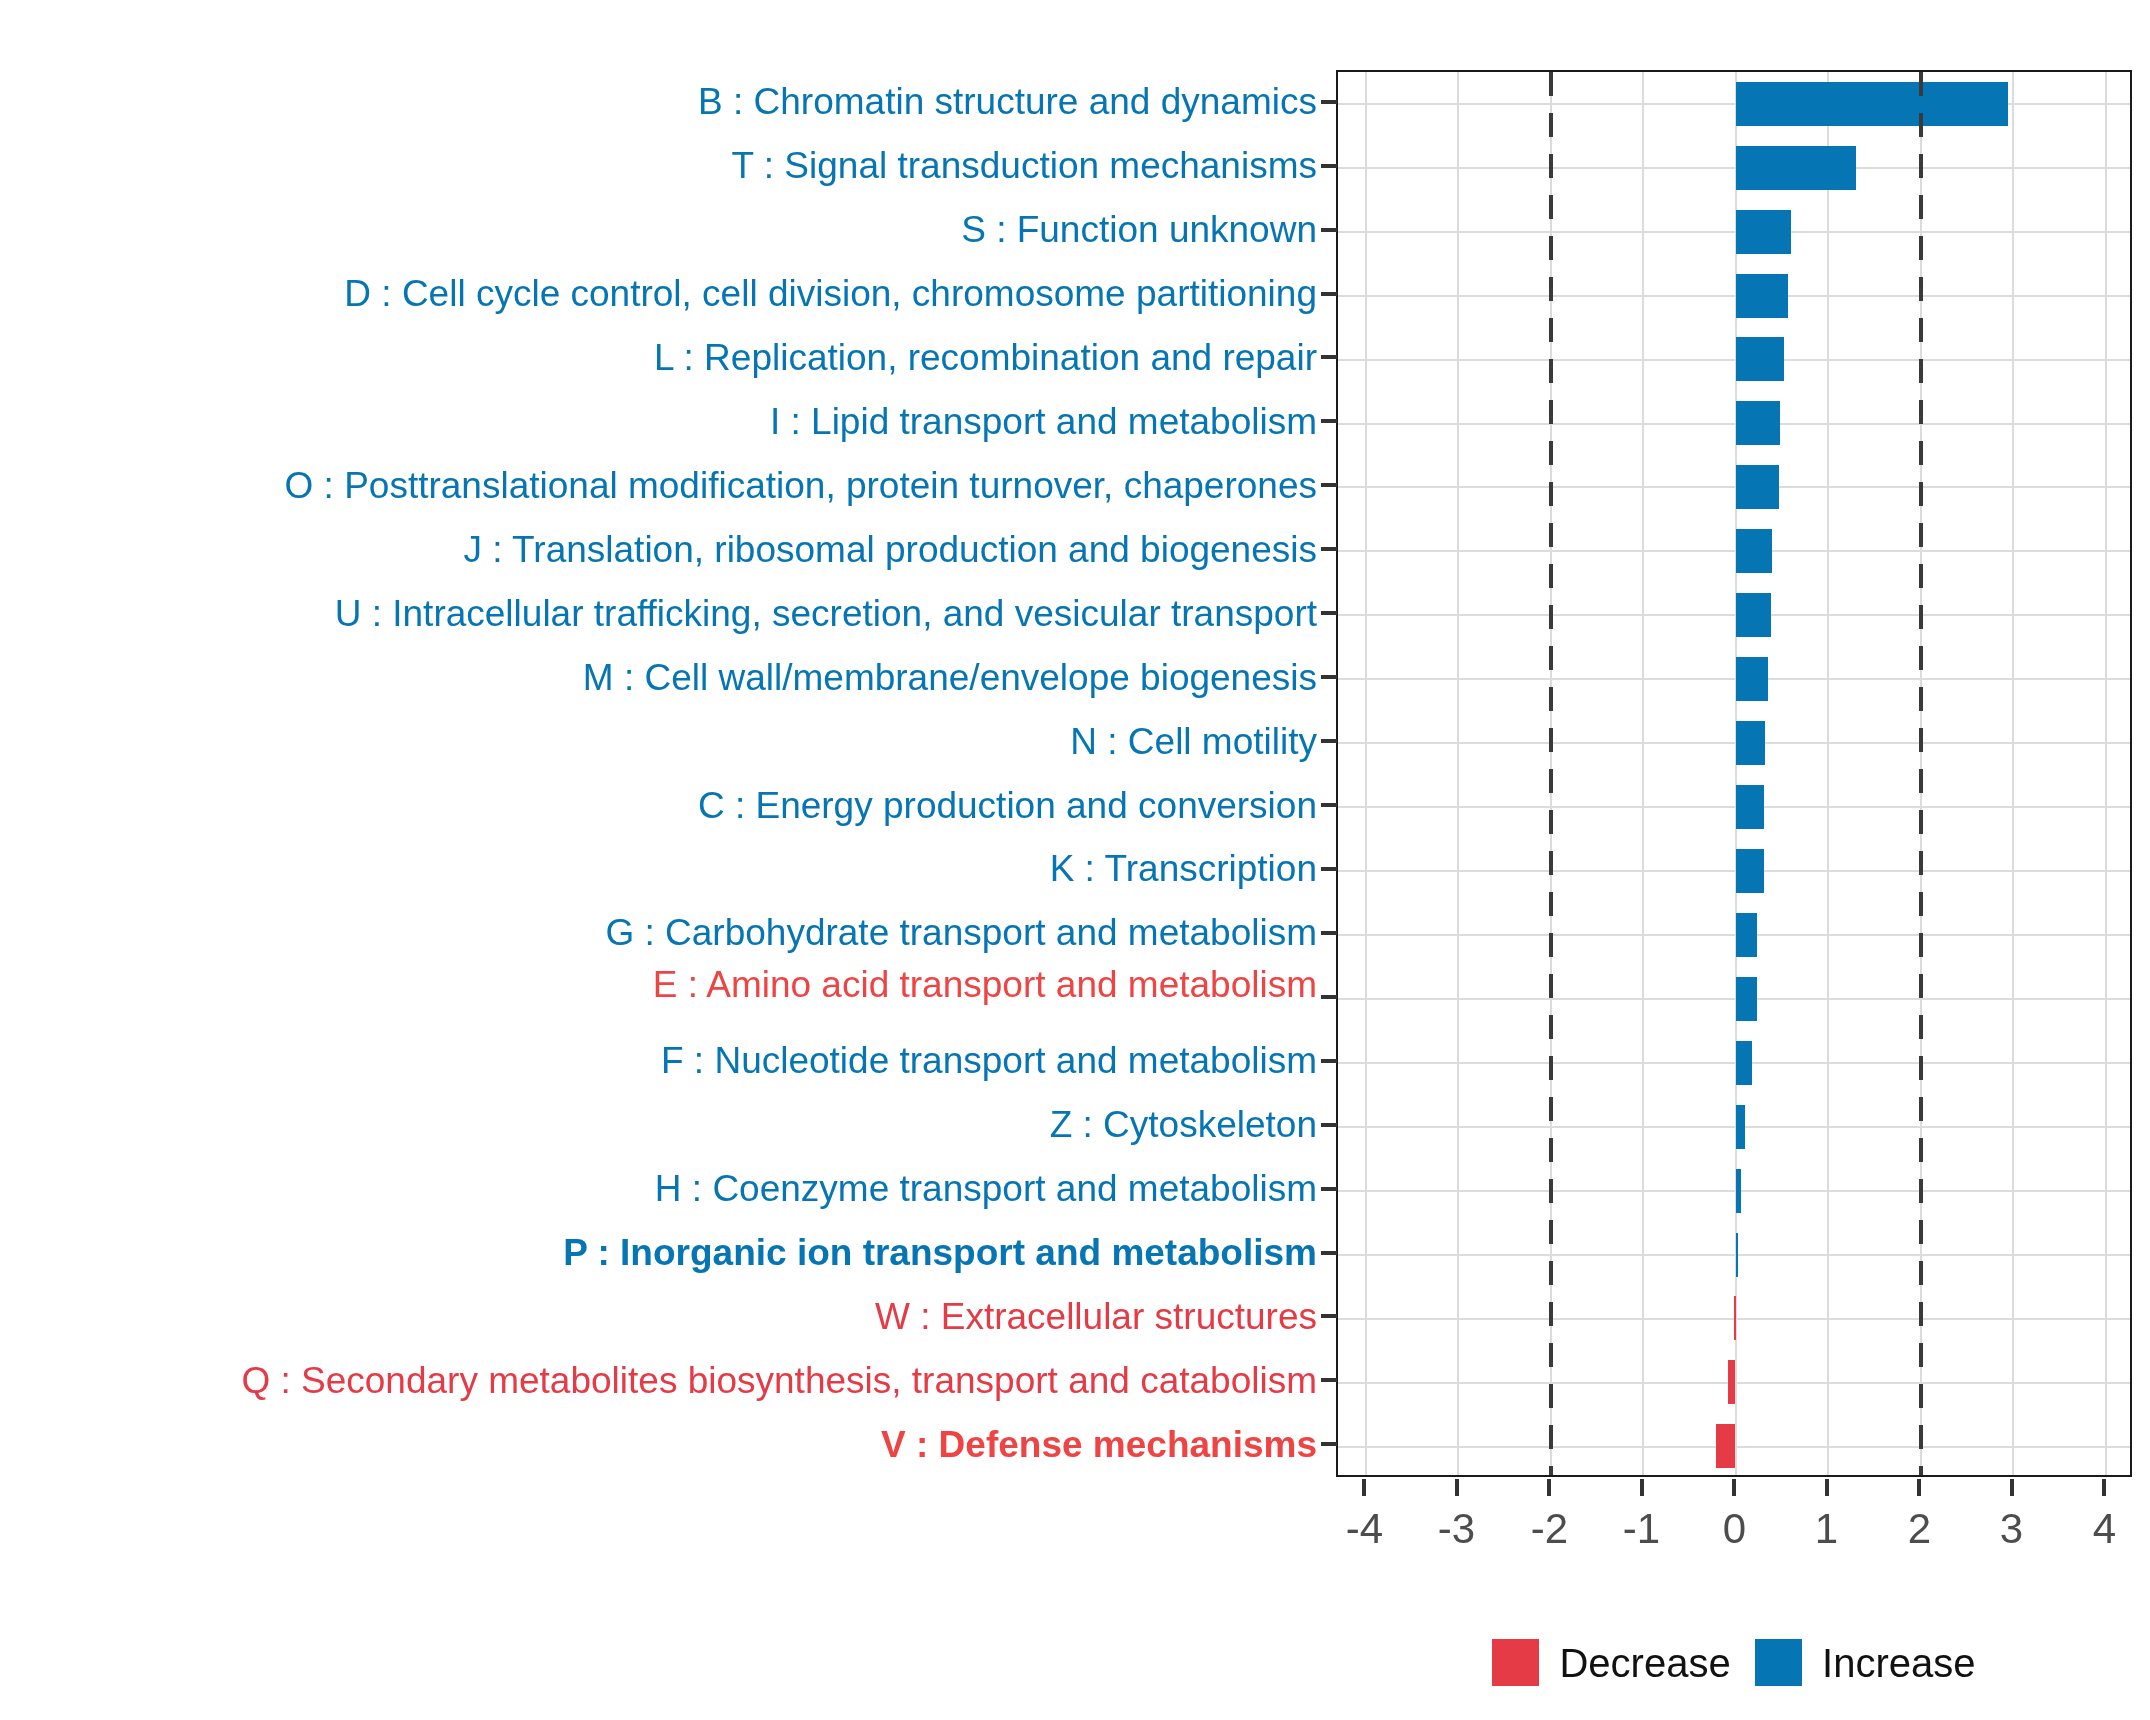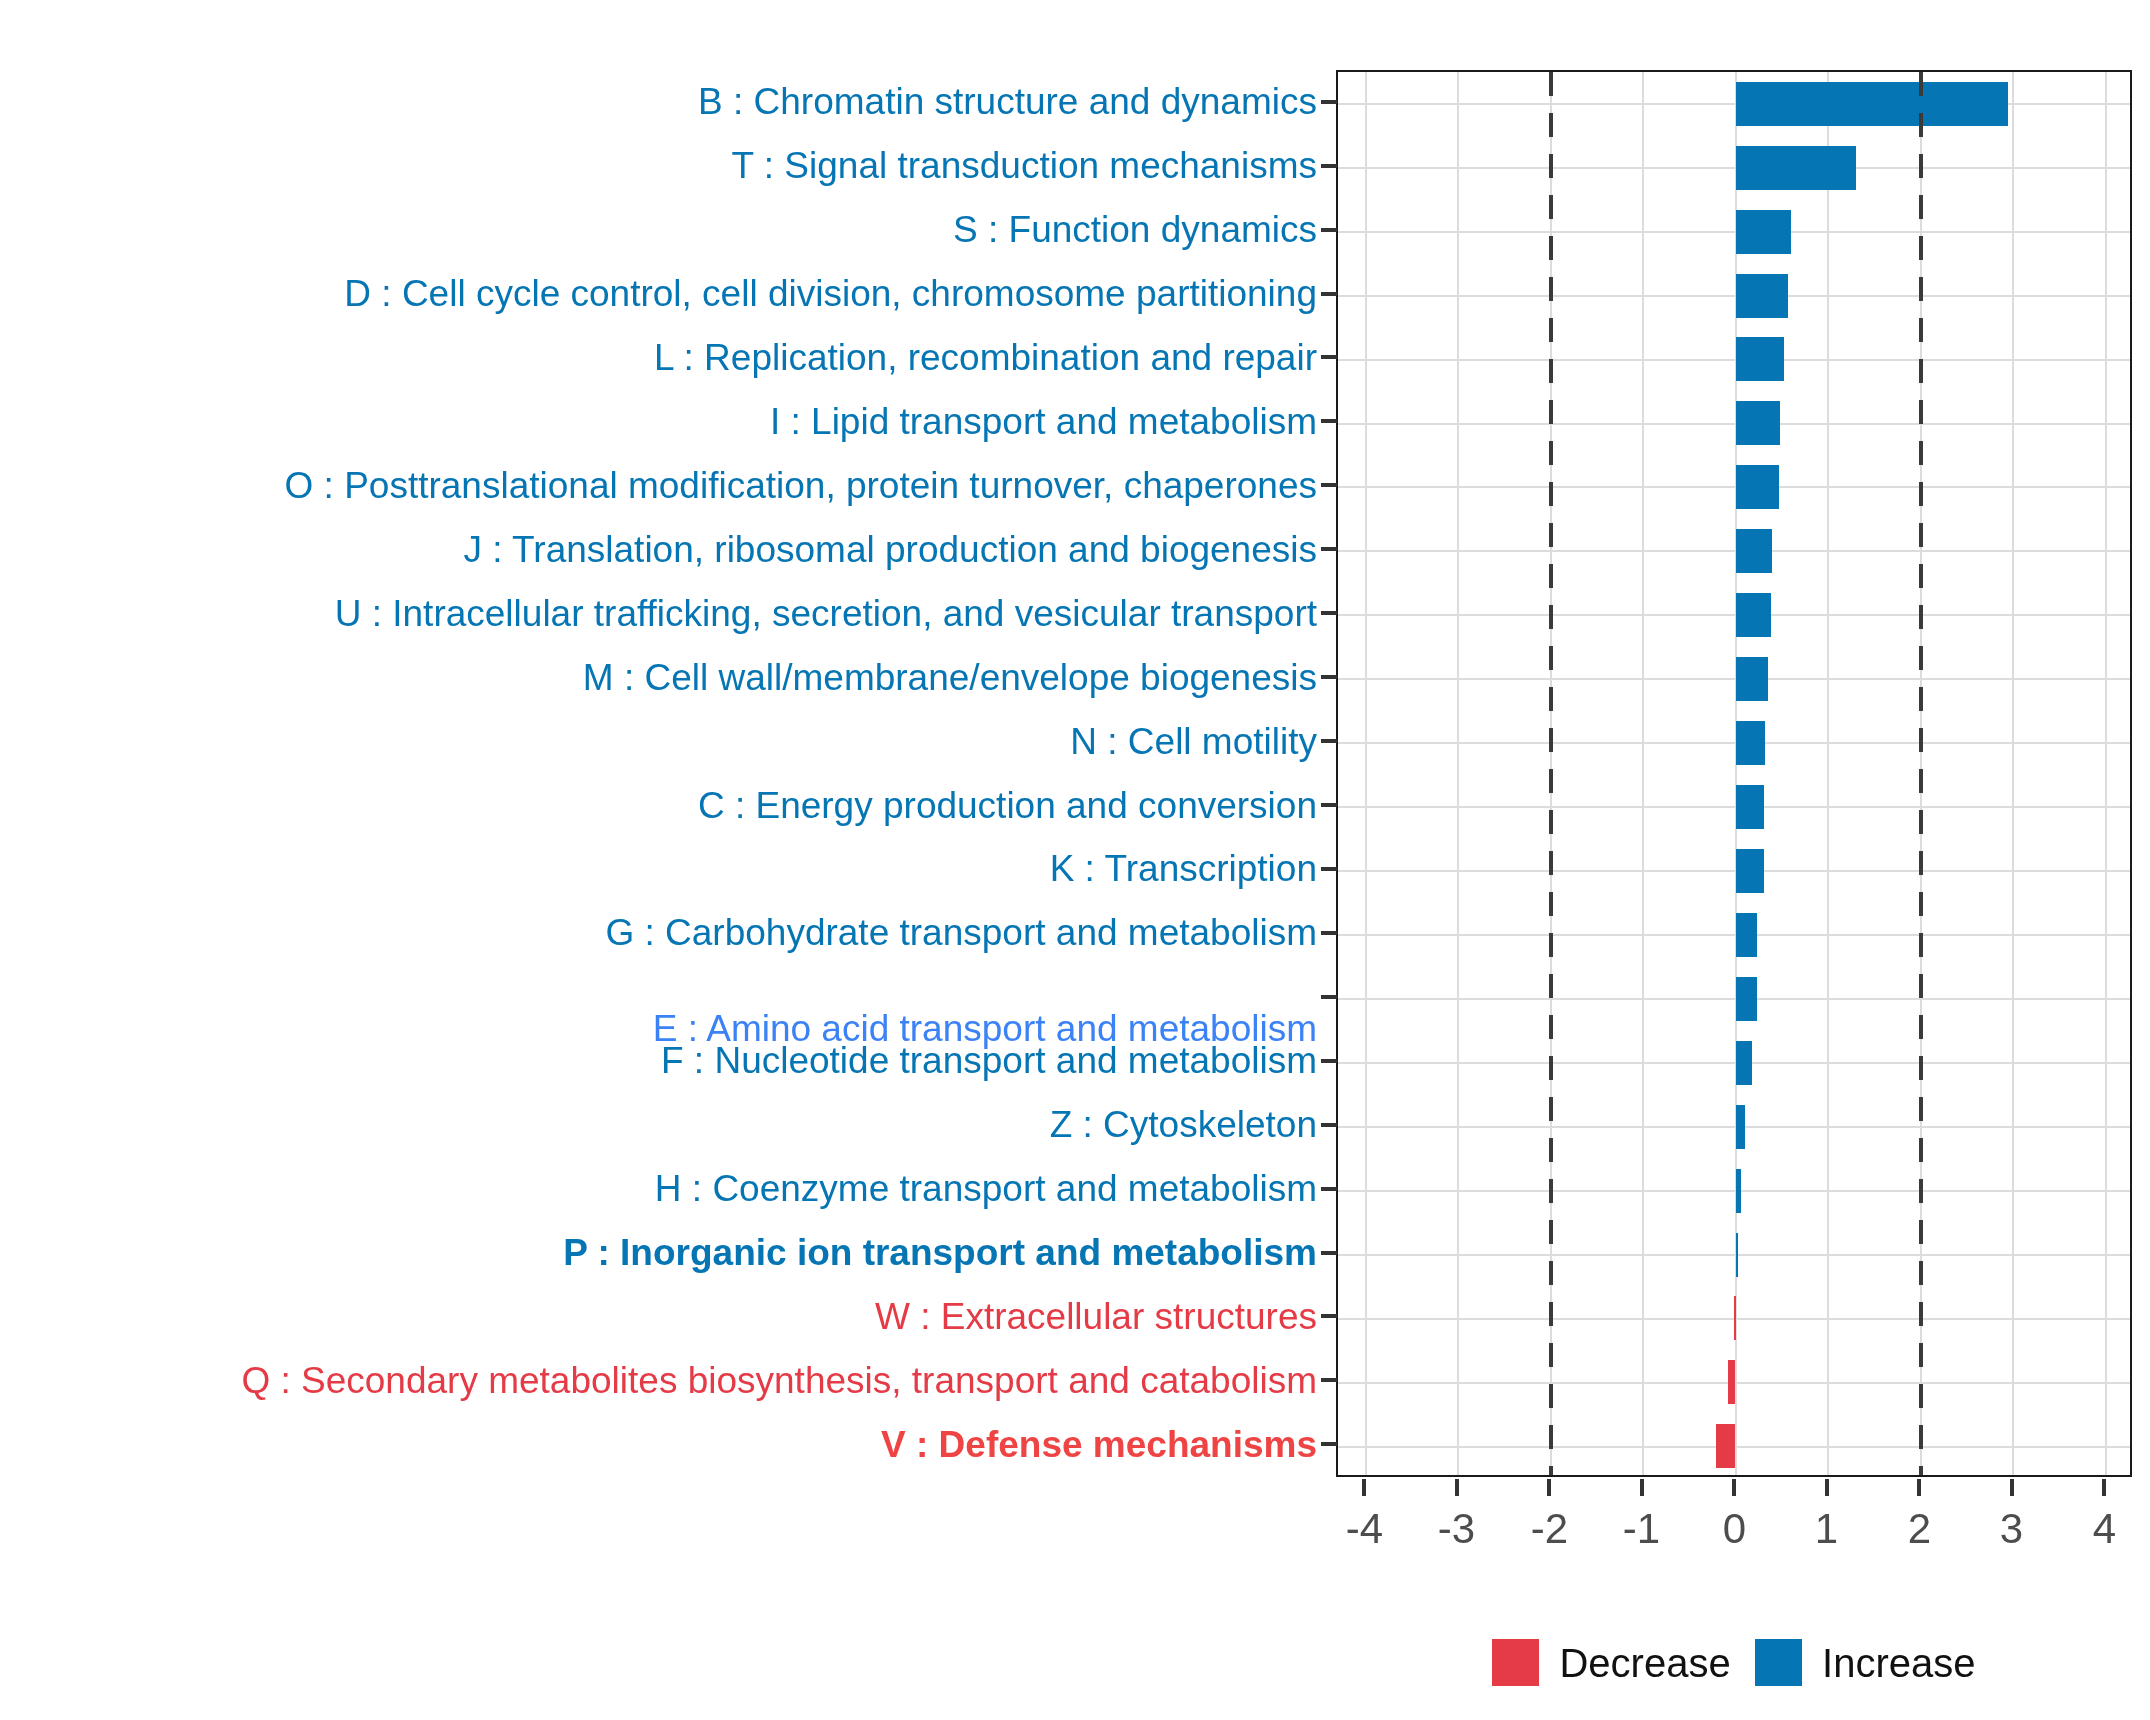--- a/index.html
+++ b/index.html
@@ -77,33 +77,33 @@
   .legend-label { font-size: 40px; color: #111111; line-height: 1; }
 </style>
 </head>
 <body>
 
 <div class="figure">
 
   <div id="label-column">
       <div class="cat-label" style="top: 69px; color: rgb(5, 117, 180);">B : Chromatin structure and dynamics</div>
       <div class="cat-label" style="top: 133px; color: rgb(5, 117, 180);">T : Signal transduction mechanisms</div>
-      <div class="cat-label" style="top: 197px; color: rgb(5, 117, 180);">S : Function dynamics</div>
+      <div class="cat-label" style="top: 197px; color: rgb(5, 117, 180);">S : Function unknown</div>
       <div class="cat-label" style="top: 261px; color: rgb(5, 117, 180); text-align: center;">D : Cell cycle control, cell division, chromosome partitioning</div>
       <div class="cat-label" style="top: 325px; color: rgb(5, 117, 180); text-align: center;">L : Replication, recombination and repair</div>
       <div class="cat-label" style="top: 389px; color: rgb(5, 117, 180);">I : Lipid transport and metabolism</div>
       <div class="cat-label" style="top: 453px; color: rgb(5, 117, 180);">O : Posttranslational modification, protein turnover, chaperones</div>
       <div class="cat-label" style="top: 517px; color: rgb(5, 117, 180);">J : Translation, ribosomal production and biogenesis</div>
       <div class="cat-label" style="top: 581px; color: rgb(5, 117, 180);">U : Intracellular trafficking, secretion, and vesicular transport</div>
       <div class="cat-label" style="top: 645px; color: rgb(5, 117, 180);">M : Cell wall/membrane/envelope biogenesis</div>
       <div class="cat-label" style="top: 709px; color: rgb(5, 117, 180);">N : Cell motility</div>
       <div class="cat-label" style="top: 773px; color: rgb(5, 117, 180);">C : Energy production and conversion</div>
       <div class="cat-label" style="top: 836px; color: rgb(5, 117, 180);">K : Transcription</div>
       <div class="cat-label" style="top: 900px; color: rgb(5, 117, 180);">G : Carbohydrate transport and metabolism</div>
-      <div class="cat-label" style="top: 996px; color: #3b82f6;">E : Amino acid transport and metabolism</div>
+      <div class="cat-label" style="top: 952px; color: #ef4444;">E : Amino acid transport and metabolism</div>
       <div class="cat-label" style="top: 1028px; color: rgb(5, 117, 180);">F : Nucleotide transport and metabolism</div>
       <div class="cat-label" style="top: 1092px; color: rgb(5, 117, 180);">Z : Cytoskeleton</div>
       <div class="cat-label" style="top: 1156px; color: rgb(5, 117, 180);">H : Coenzyme transport and metabolism</div>
       <div class="cat-label" style="top: 1220px; color: rgb(5, 117, 180); font-weight: bold;">P : Inorganic ion transport and metabolism</div>
       <div class="cat-label" style="top: 1284px; color: rgb(228, 59, 71);">W : Extracellular structures</div>
       <div class="cat-label" style="top: 1348px; color: rgb(228, 59, 71);">Q : Secondary metabolites biosynthesis, transport and catabolism</div>
       <div class="cat-label" style="top: 1412px; color: #ef4444; font-weight: bold;">V : Defense mechanisms</div>
     </div>
 
   <div class="panel">

